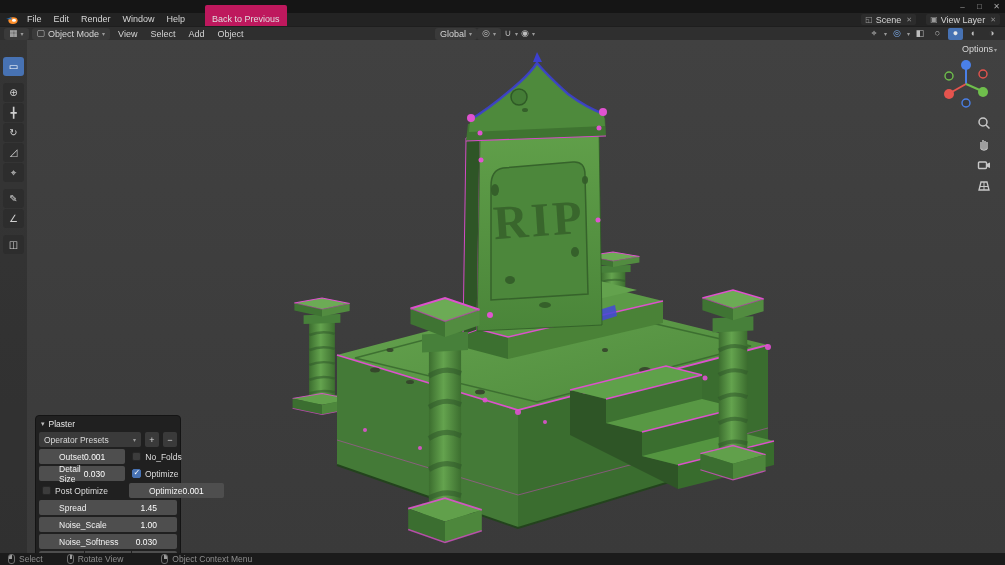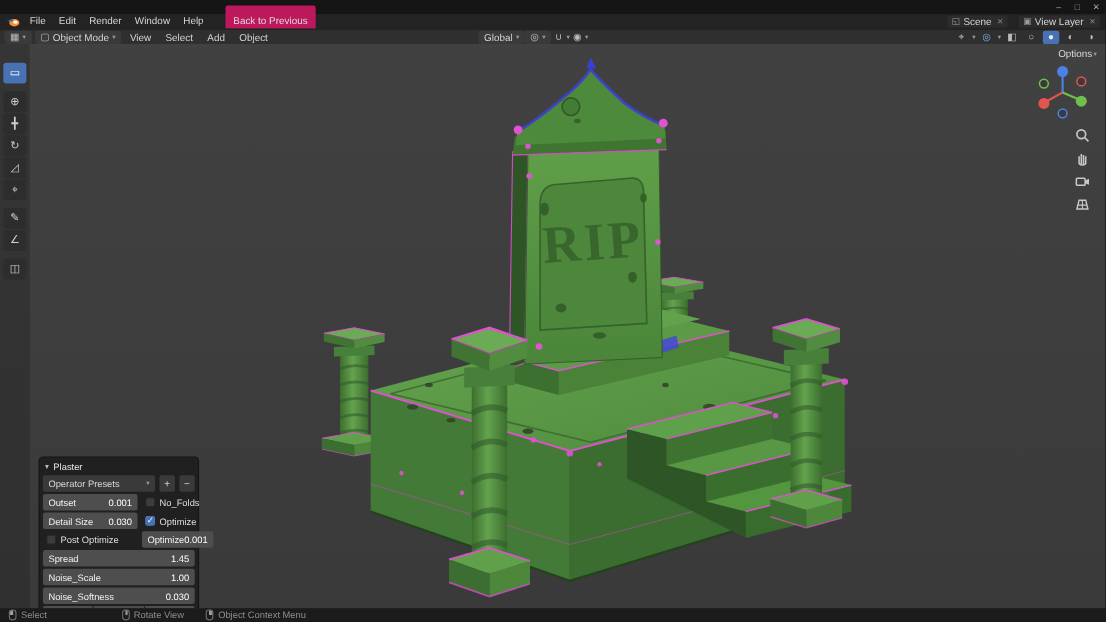--- a/index.html
+++ b/index.html
@@ -59,21 +59,21 @@
     border:1px solid #141414;border-radius:4px;padding:2px 3px 3px;display:flex;flex-direction:column;
     gap:2px;font-size:8.5px;color:#dedede}
   .op-header{display:flex;align-items:center;gap:4px;height:12px;color:#e8e8e8;padding-left:2px}
   .op-caret{font-size:7px;color:#bdbdbd}
   .op-row{display:flex;gap:4px;height:15px}
   .op-select{flex:1;display:flex;align-items:center;justify-content:space-between;background:#3a3a3a;
     border-radius:2px;padding:0 5px;color:#d9d9d9}
   .op-btn{width:14px;background:#3a3a3a;border-radius:2px;display:flex;align-items:center;
     justify-content:center;color:#d9d9d9;font-size:9px}
   .slider{display:flex;align-items:center;justify-content:space-between;background:#4e4e4e;
-    border-radius:2px;padding:0 5px;color:#f2f2f2}
+    border-radius:2px;padding:0 20px;color:#f2f2f2}
   .slider .val{color:#fff}
   .w-l{flex:0 0 86px}
   .w-r{flex:1}
   .cb-wrap{display:flex;align-items:center;gap:4px;padding-left:3px}
   .cb{width:9px;height:9px;background:#3c3c3c;border:1px solid #262626;border-radius:2px;position:relative;flex:0 0 9px}
   .cb.checked{background:var(--accent,#4772b3);border-color:var(--accent,#4772b3)}
   .cb.checked::after{content:"✓";position:absolute;top:-2.5px;left:0.5px;font-size:8px;color:#fff}
   .triple{flex:1;display:flex;gap:1px}
   .triple .slider{flex:1;border-radius:0;padding:0 4px}
   .triple .slider:first-child{border-radius:2px 0 0 2px}
@@ -468,23 +468,23 @@
         </div>
       </div>
     </div>
   </div>
 
   <div class="statusbar">
     <span class="sb-group">
       <span class="mouse l"></span>
       <span>Select</span>
     </span>
-    <span class="sb-group" style="margin-left:68px">
+    <span class="sb-group" style="margin-left:24px">
       <span class="mouse m"></span>
       <span>Rotate View</span>
     </span>
-    <span class="sb-group" style="margin-left:20px">
+    <span class="sb-group" style="margin-left:38px">
       <span class="mouse r"></span>
       <span>Object Context Menu</span>
     </span>
   </div>
 
 </div>
 
 </body></html>

